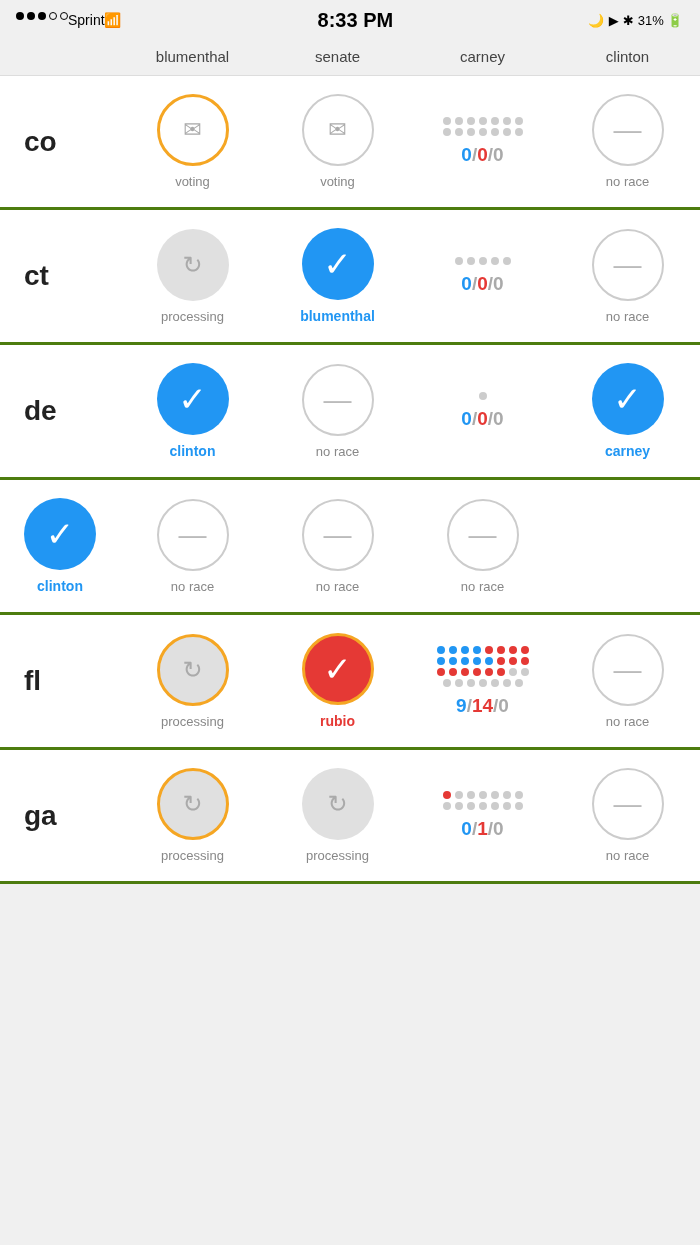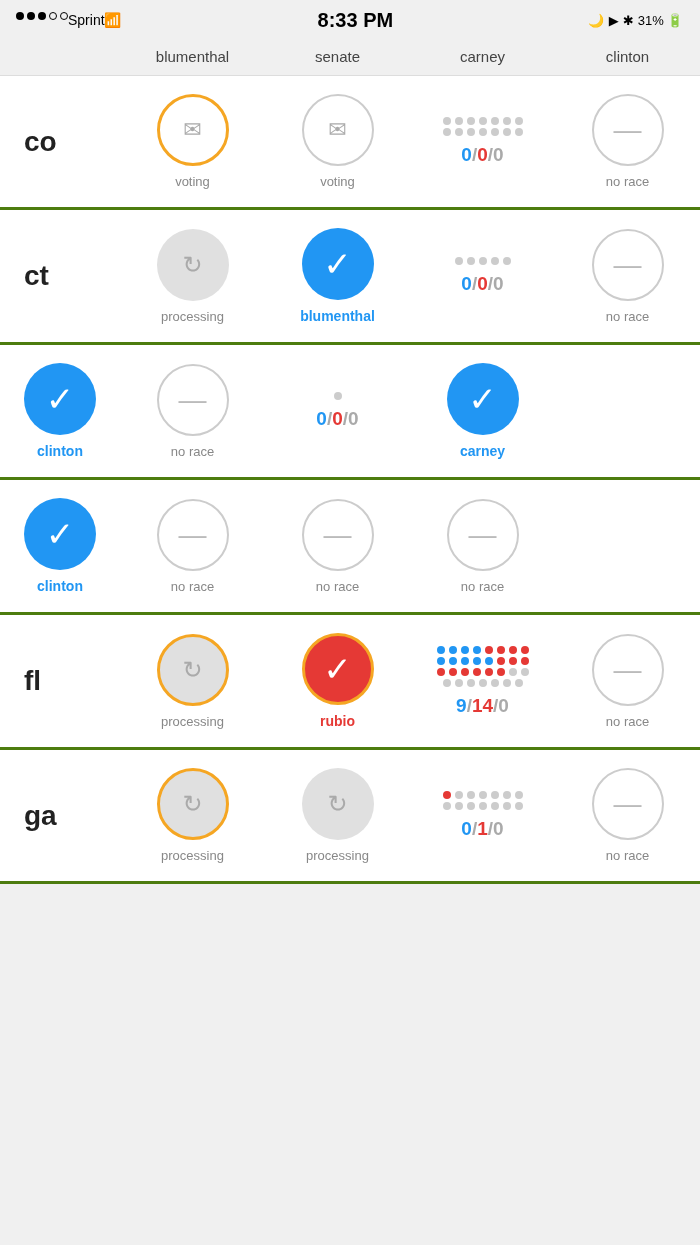--- a/index.html
+++ b/index.html
@@ -259,20 +259,21 @@
 
   <div class="cell">
     <div class="circle gray-outline">
       <span class="dash">—</span>
     </div>
     <span class="cell-label">no race</span>
   </div>
 </div>
 
 <div class="state-row">
+  <div class="state-label">de</div>
 
   <div class="cell">
     <div class="circle blue-filled">
       <span class="checkmark">✓</span>
     </div>
     <span class="cell-label blue">clinton</span>
   </div>
 
   <div class="cell">
     <div class="circle gray-outline">

